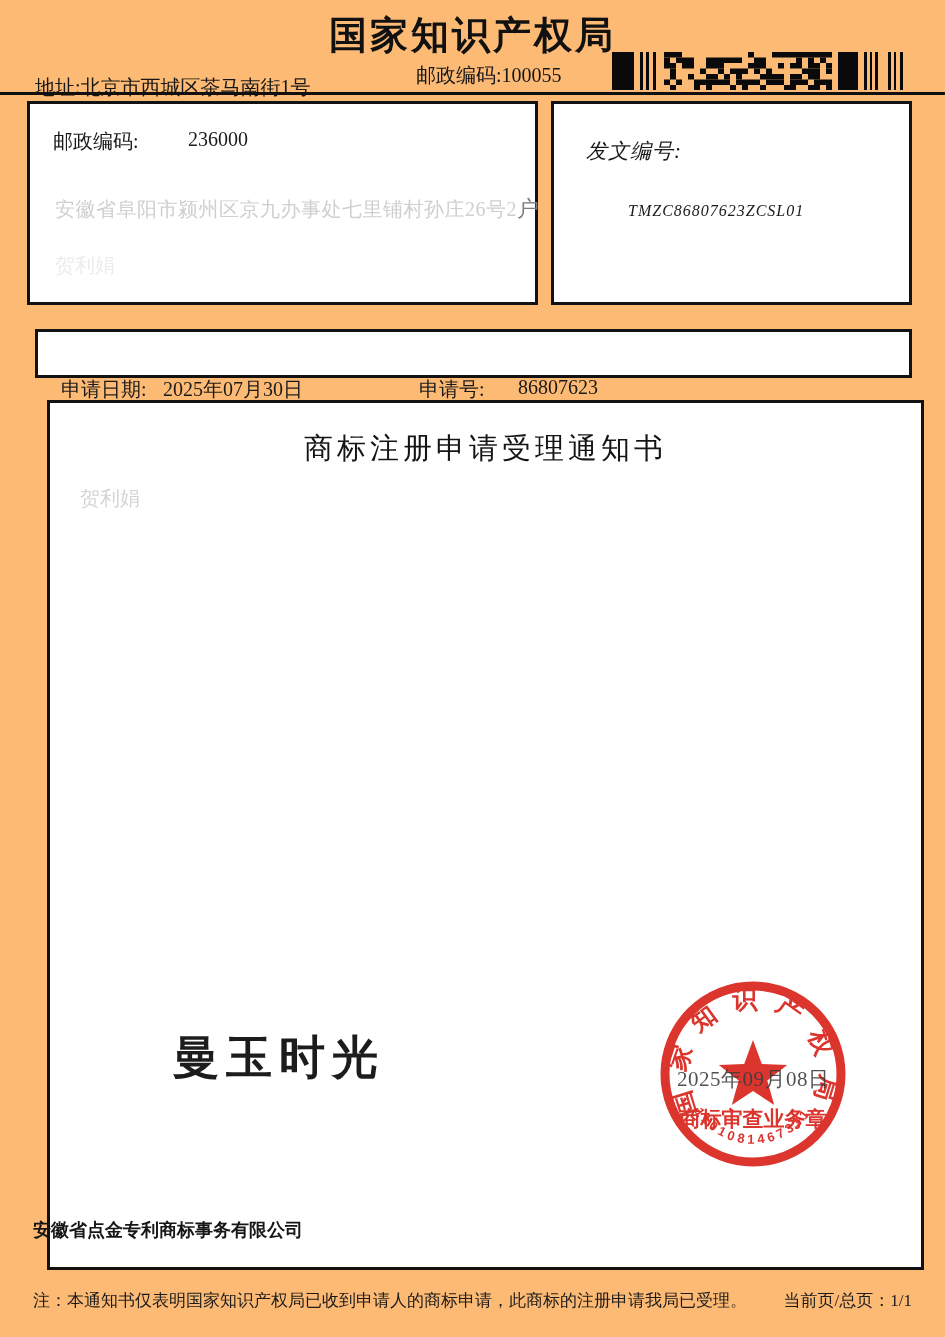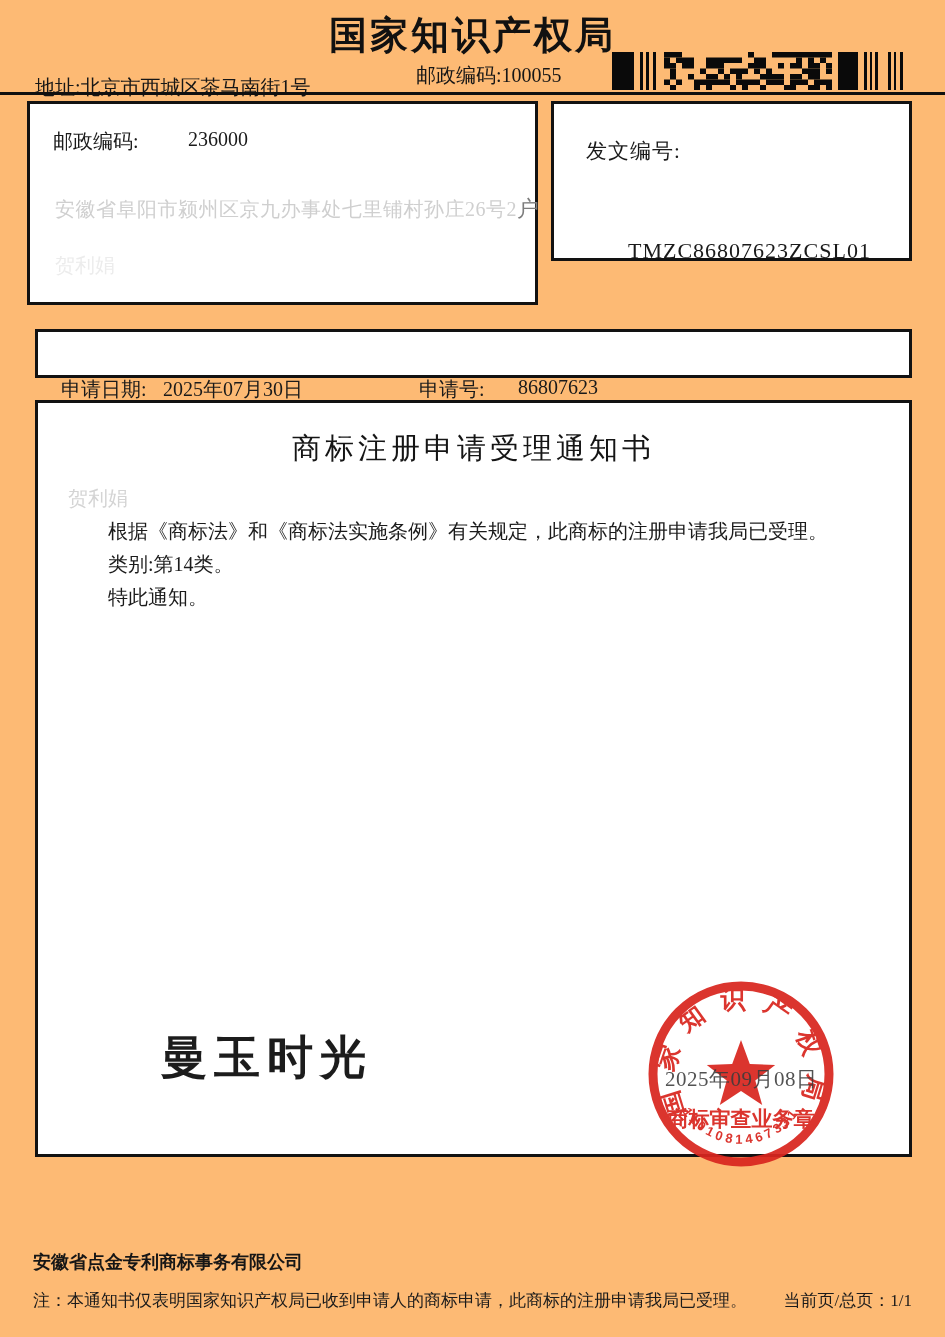--- a/index.html
+++ b/index.html
@@ -21,35 +21,35 @@
   .hdr-postcode {
     position:absolute; left:416px; top:62px; font-size:20px; color:#161616;
   }
   .barcode-wrap { position:absolute; left:612px; top:52px; width:293px; height:38px; }
   .hdr-rule {
     position:absolute; left:0; top:92px; width:945px; height:3px; background:#101010;
   }
   
   .box { position:absolute; border:3px solid #121212; background:#fff; }
   .recipient-box { left:27px; top:101px; width:511px; height:204px; }
-  .dispatch-box  { left:551px; top:101px; width:361px; height:160px; }
+  .dispatch-box  { left:551px; top:101px; width:361px; height:204px;font-style:italic; }
   .app-bar       { left:35px; top:329px; width:877px; height:49px; }
-  .notice-box    { left:35px; top:400px; width:877px; height:757px; }
+  .notice-box    { left:47px; top:400px; width:877px; height:870px; }
 
   .rcp-postcode-row { position:absolute; left:23px; top:24px; font-size:20px; }
   .rcp-postcode-row .val { position:absolute; left:135px; top:0; white-space:nowrap; }
   .rcp-address {
     position:absolute; left:25px; top:90px; font-size:20px; white-space:nowrap;
     color:#cfcfcf; letter-spacing:0.5px;
   }
   .rcp-address .suffix { color:#7d7d7d; font-size:22px; }
   .rcp-name { position:absolute; left:25px; top:148px; font-size:20px; color:#ececec; }
 
   .dsp-label { position:absolute; left:32px; top:33px; font-size:21px; letter-spacing:1px; }
-  .dsp-value { position:absolute; left:74px; top:98px; font-size:22px; letter-spacing:1px;margin-top:36px; }
+  .dsp-value { position:absolute; left:74px; top:98px; font-size:16px; letter-spacing:1px; }
 
   .app-bar .cell { position:absolute; top:12px; font-size:20px; white-space:nowrap;margin-top:32px; }
   .app-date-label { left:23px; }
   .app-date-value { left:125px; }
   .app-no-label   { left:381px; }
   .app-no-value   { left:480px; }
 
   .notice-title {
     position:absolute; left:0; top:26px; width:100%; text-align:center;
     font-size:29px; font-weight:400; letter-spacing:4px; color:#151515;
@@ -67,21 +67,21 @@
   .seal { position:absolute; left:603px; top:571px; width:200px; height:200px; }
   .seal svg { display:block; }
   .seal-date {
     position:absolute; left:627px; top:662px; width:175px;
     font-size:21px; color:#3b3b3b; opacity:0.88; white-space:nowrap;
     letter-spacing:0.5px;
   }
 
   
   .agency {
-    position:absolute; left:33px; top:1250px;
+    position:absolute; left:33px; top:1218px;
     font-family:"Liberation Sans", sans-serif; font-weight:700;
     font-size:18px; color:#161616;
   }
   .footnote { position:absolute; left:33px; top:1289px; font-size:17px; color:#1b1b1b; }
   .pageinfo { position:absolute; right:33px; top:1289px; font-size:17px; color:#1b1b1b; }
 </style>
 </head>
 <body>
 
 <div class="page">
@@ -230,25 +230,20 @@
   <div class="box app-bar">
     <span class="cell app-date-label">申请日期:</span>
     <span class="cell app-date-value">2025年07月30日</span>
     <span class="cell app-no-label">申请号:</span>
     <span class="cell app-no-value">86807623</span>
   </div>
 
   <div class="box notice-box">
     <div class="notice-title">商标注册申请受理通知书</div>
     <div class="notice-name">贺利娟</div>
-    <div class="notice-body">
-      <p>根据《商标法》和《商标法实施条例》有关规定，此商标的注册申请我局已受理。</p>
-      <p>类别:第14类。</p>
-      <p>特此通知。</p>
-    </div>
 
     <div class="trademark">曼玉时光</div>
 
     <div class="seal">
       <svg viewBox="-100 -100 200 200" width="200" height="200" xmlns="http://www.w3.org/2000/svg">
         <g opacity="0.93">
           <circle r="88" fill="none" stroke="#d9261f" stroke-width="9"></circle>
           <path id="sealArcTop" d="M -59.8 27.9 A 66 66 0 1 1 59.8 27.9" fill="none"></path>
           <text font-size="25" font-weight="700" fill="#d9261f" letter-spacing="16" font-family="Liberation Serif, serif">
             <textPath href="#sealArcTop" startOffset="50%" text-anchor="middle">国家知识产权局</textPath>

